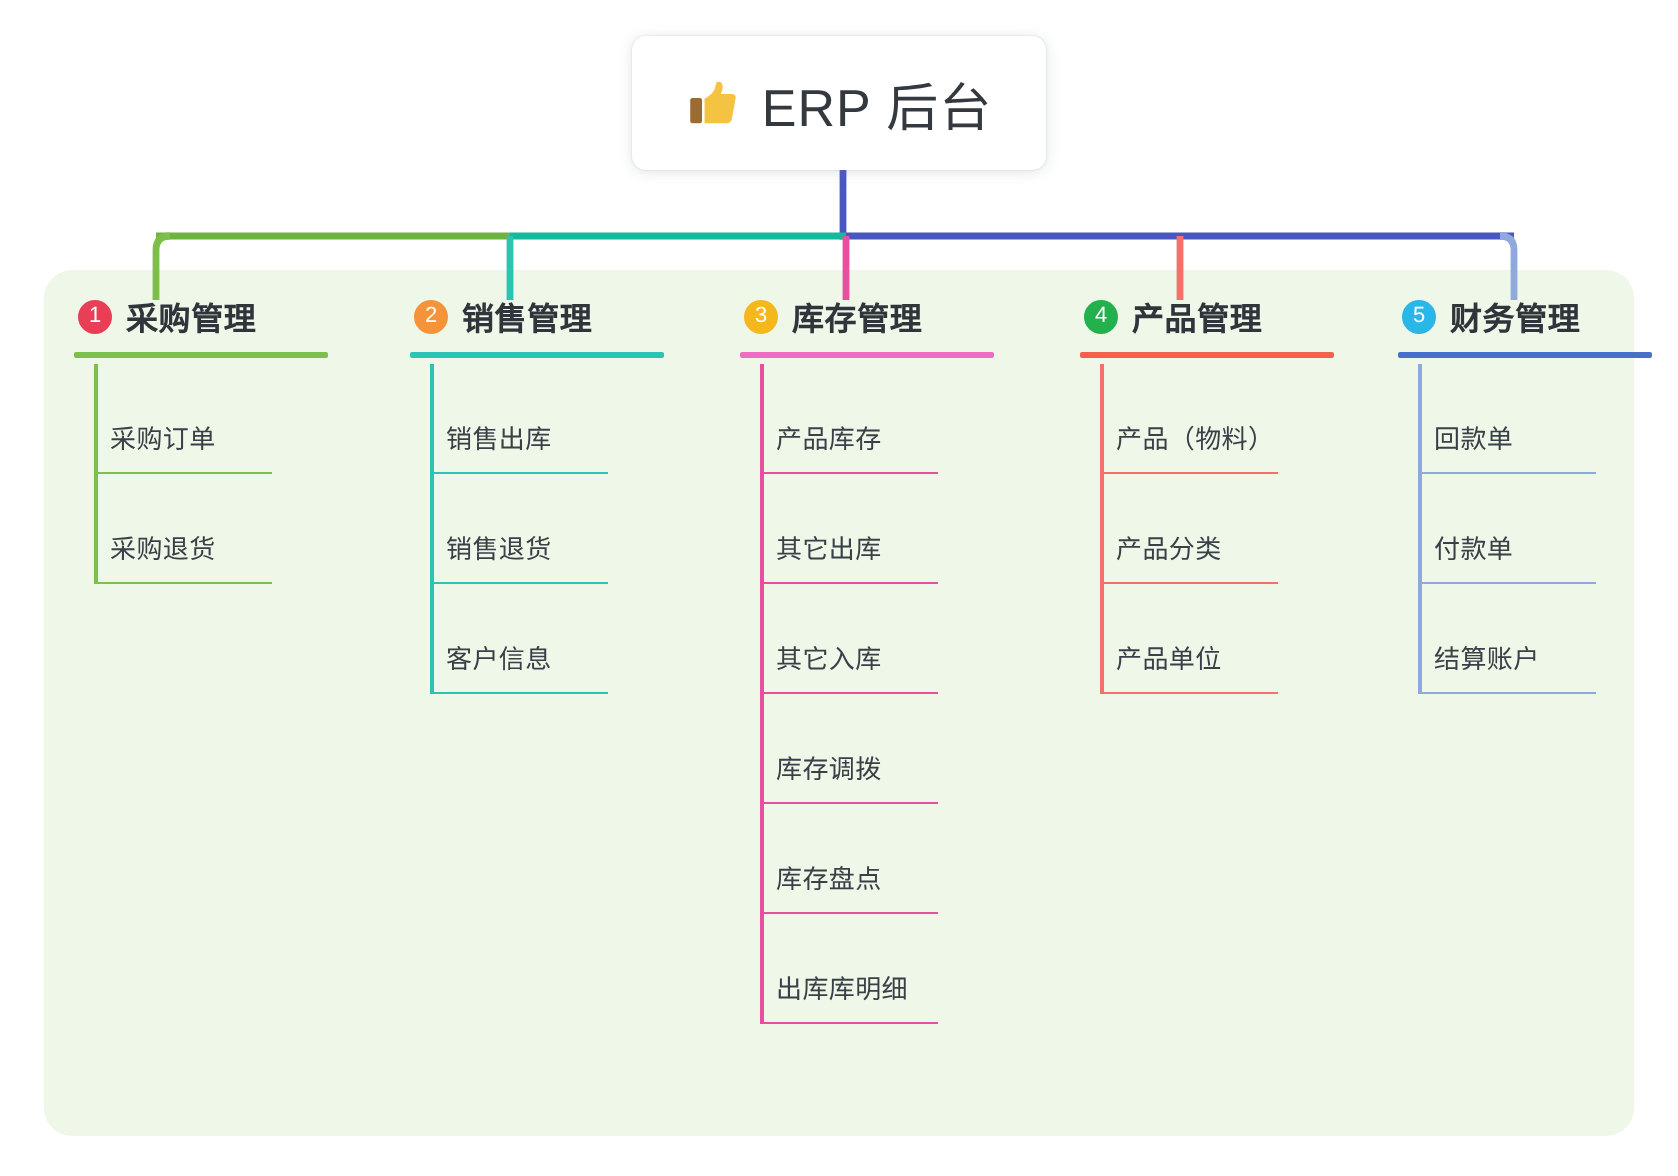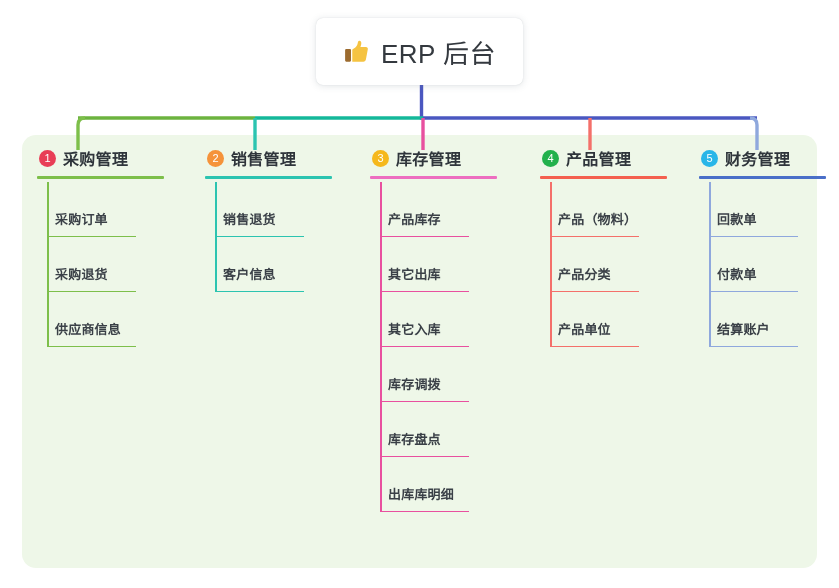--- a/index.html
+++ b/index.html
@@ -132,21 +132,20 @@
 
   .items {
     position: absolute;
     left: 0;
     top: 47px;
     width: 160px;
   }
   .item {
     position: relative;
     height: 55px;
-    font-weight: bold;
   }
   .item-label {
     position: absolute;
     left: 33px;
     bottom: 9px;
     font-size: 13px;
     color: #3a4047;
     white-space: nowrap;
     letter-spacing: 0.2px;
   }
@@ -205,34 +204,34 @@
           <div class="item">
             <div class="item-spine" style="background: rgb(125, 191, 74);"></div>
             <div class="item-label">采购订单</div>
             <div class="item-rule" style="background: rgb(125, 191, 74);"></div>
           </div>
           <div class="item">
             <div class="item-spine" style="background: rgb(125, 191, 74);"></div>
             <div class="item-label">采购退货</div>
             <div class="item-rule" style="background: rgb(125, 191, 74);"></div>
           </div>
-          <div class="item">
-            <div class="item-spine" style="background: rgb(125, 191, 74);"></div>
-            <div class="item-label">供应商信息</div>
-            <div class="item-rule" style="background: rgb(125, 191, 74);"></div>
-          </div>
         </div>
       </div>
       <div class="column" style="left: 168px;">
         <div class="col-head">
           <span class="badge" style="background: rgb(245, 147, 58);">2</span>
           <span class="col-title">销售管理</span>
         </div>
         <div class="head-rule" style="background: rgb(44, 196, 176);"></div>
         <div class="items">
+          <div class="item">
+            <div class="item-spine" style="background: rgb(44, 196, 176);"></div>
+            <div class="item-label">销售出库</div>
+            <div class="item-rule" style="background: rgb(44, 196, 176);"></div>
+          </div>
           <div class="item">
             <div class="item-spine" style="background: rgb(44, 196, 176);"></div>
             <div class="item-label">销售退货</div>
             <div class="item-rule" style="background: rgb(44, 196, 176);"></div>
           </div>
           <div class="item">
             <div class="item-spine" style="background: rgb(44, 196, 176);"></div>
             <div class="item-label">客户信息</div>
             <div class="item-rule" style="background: rgb(44, 196, 176);"></div>
           </div>

